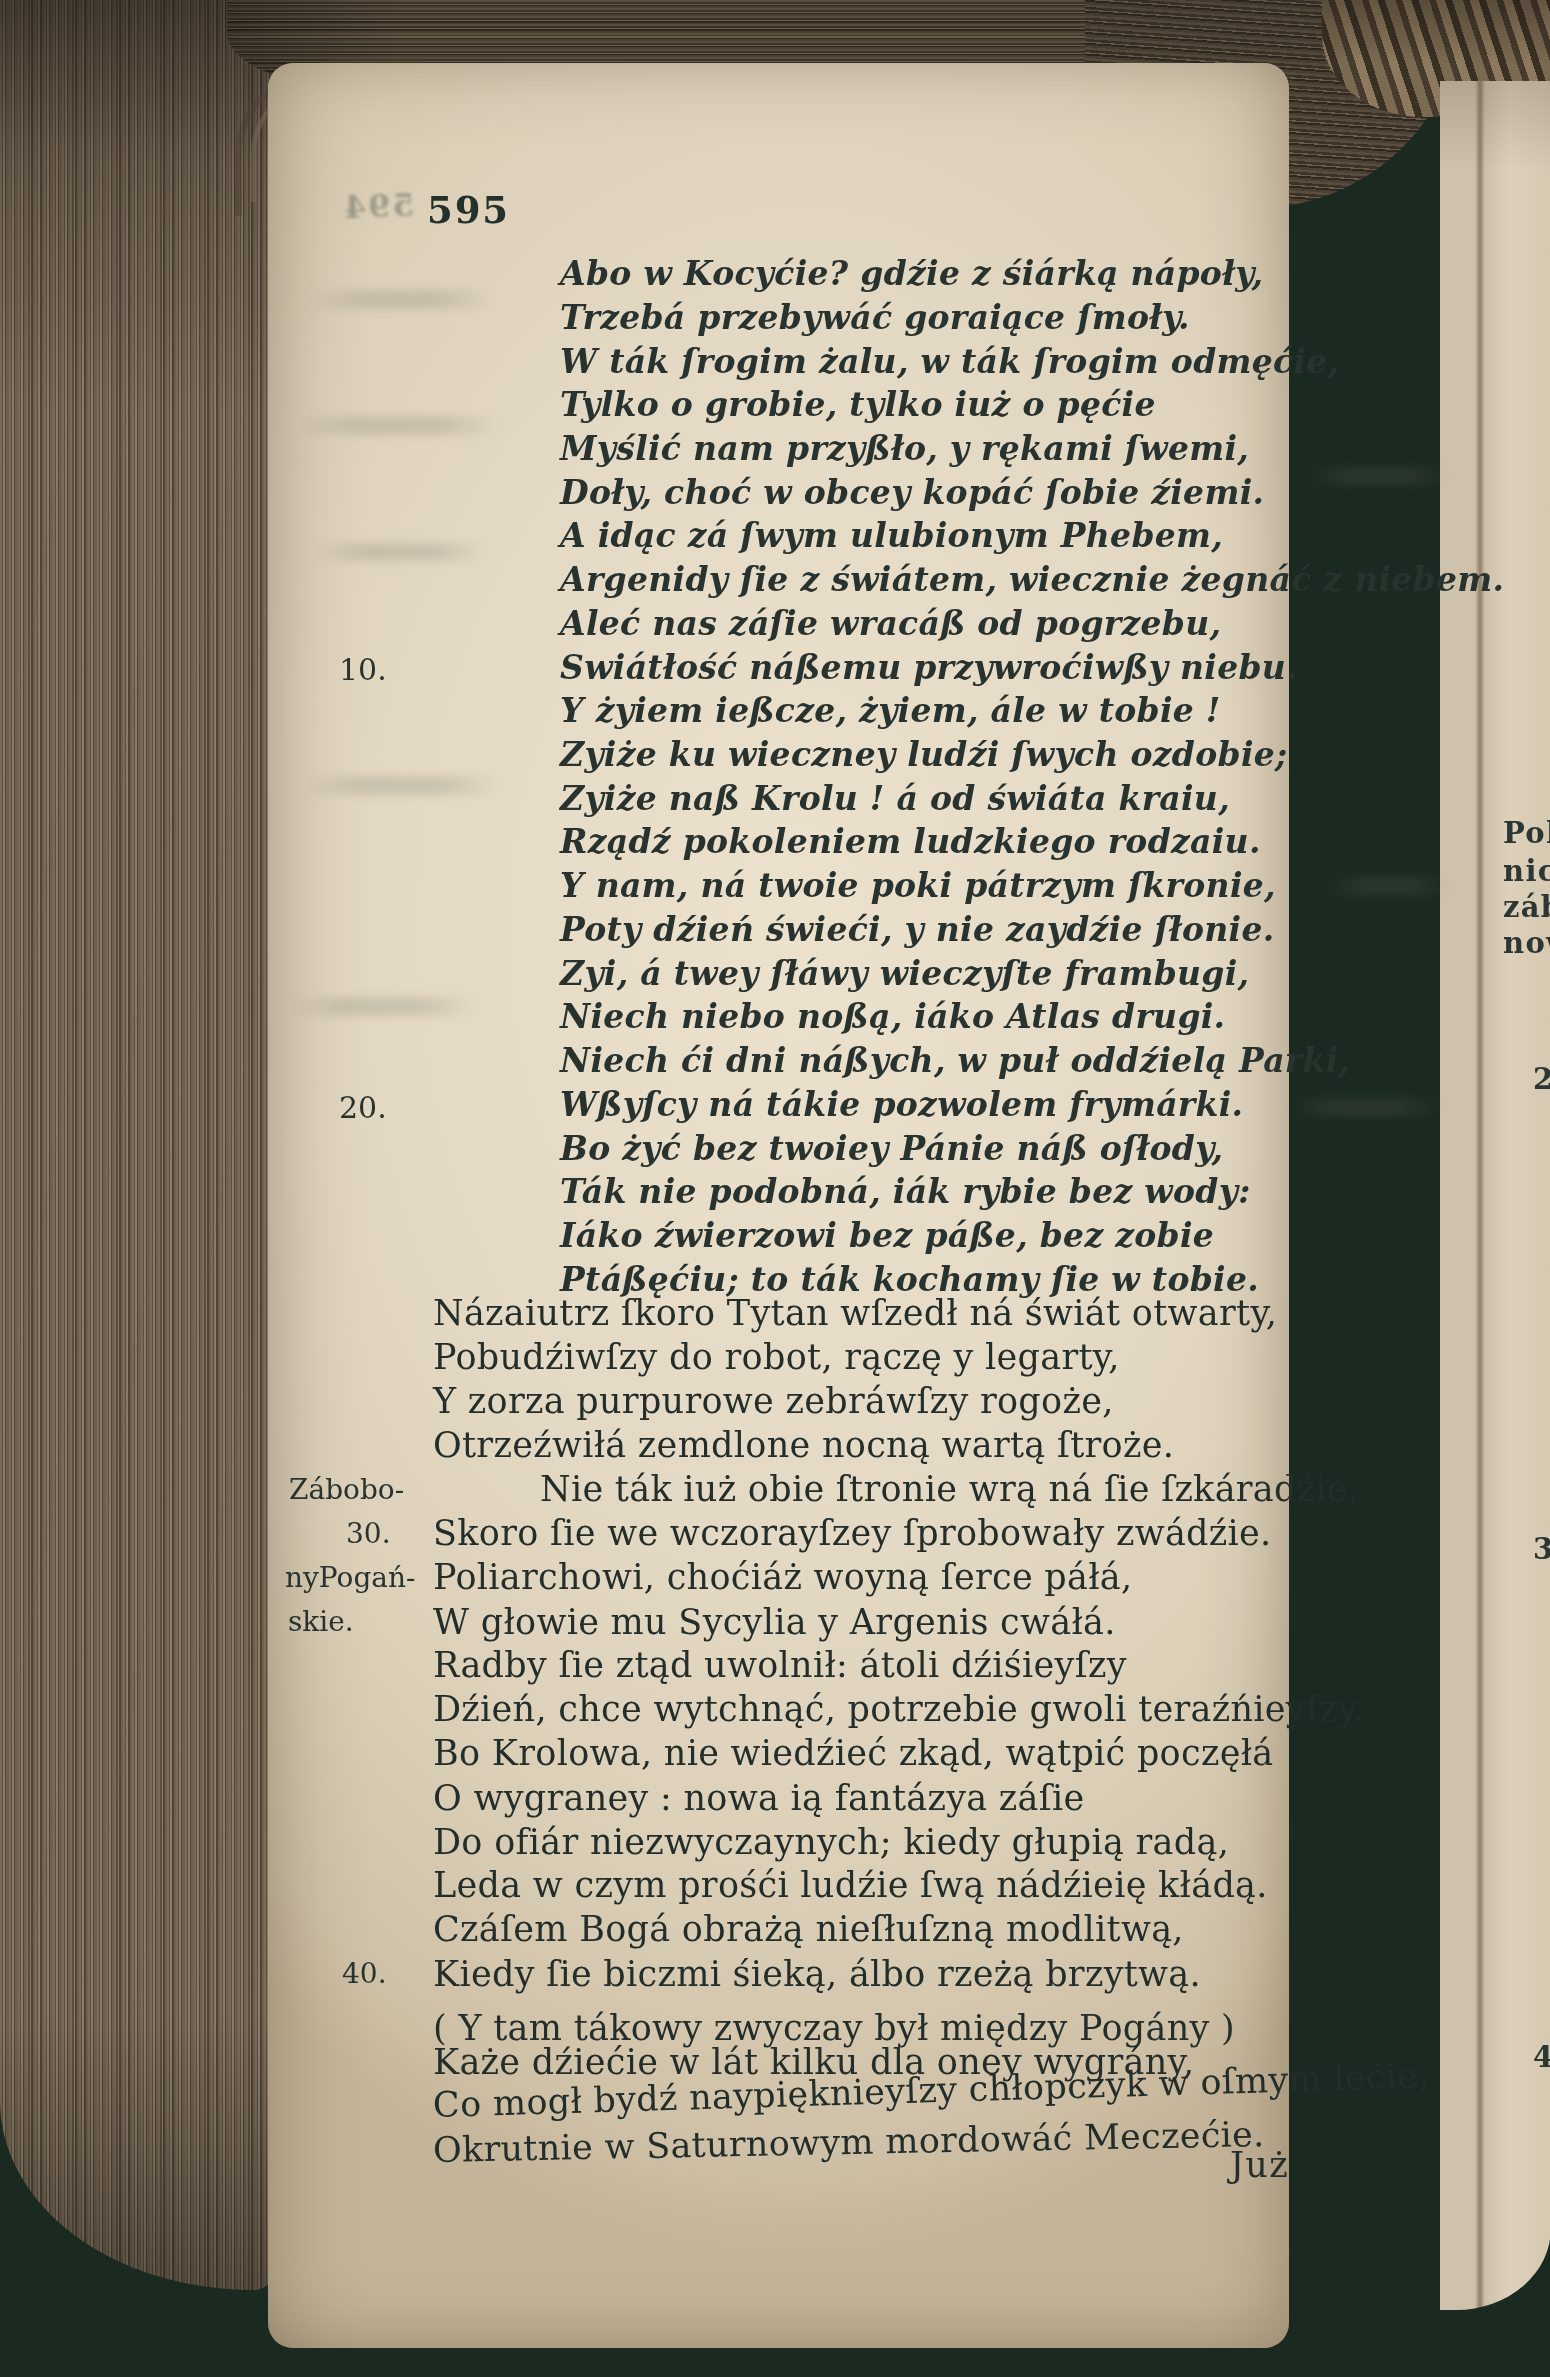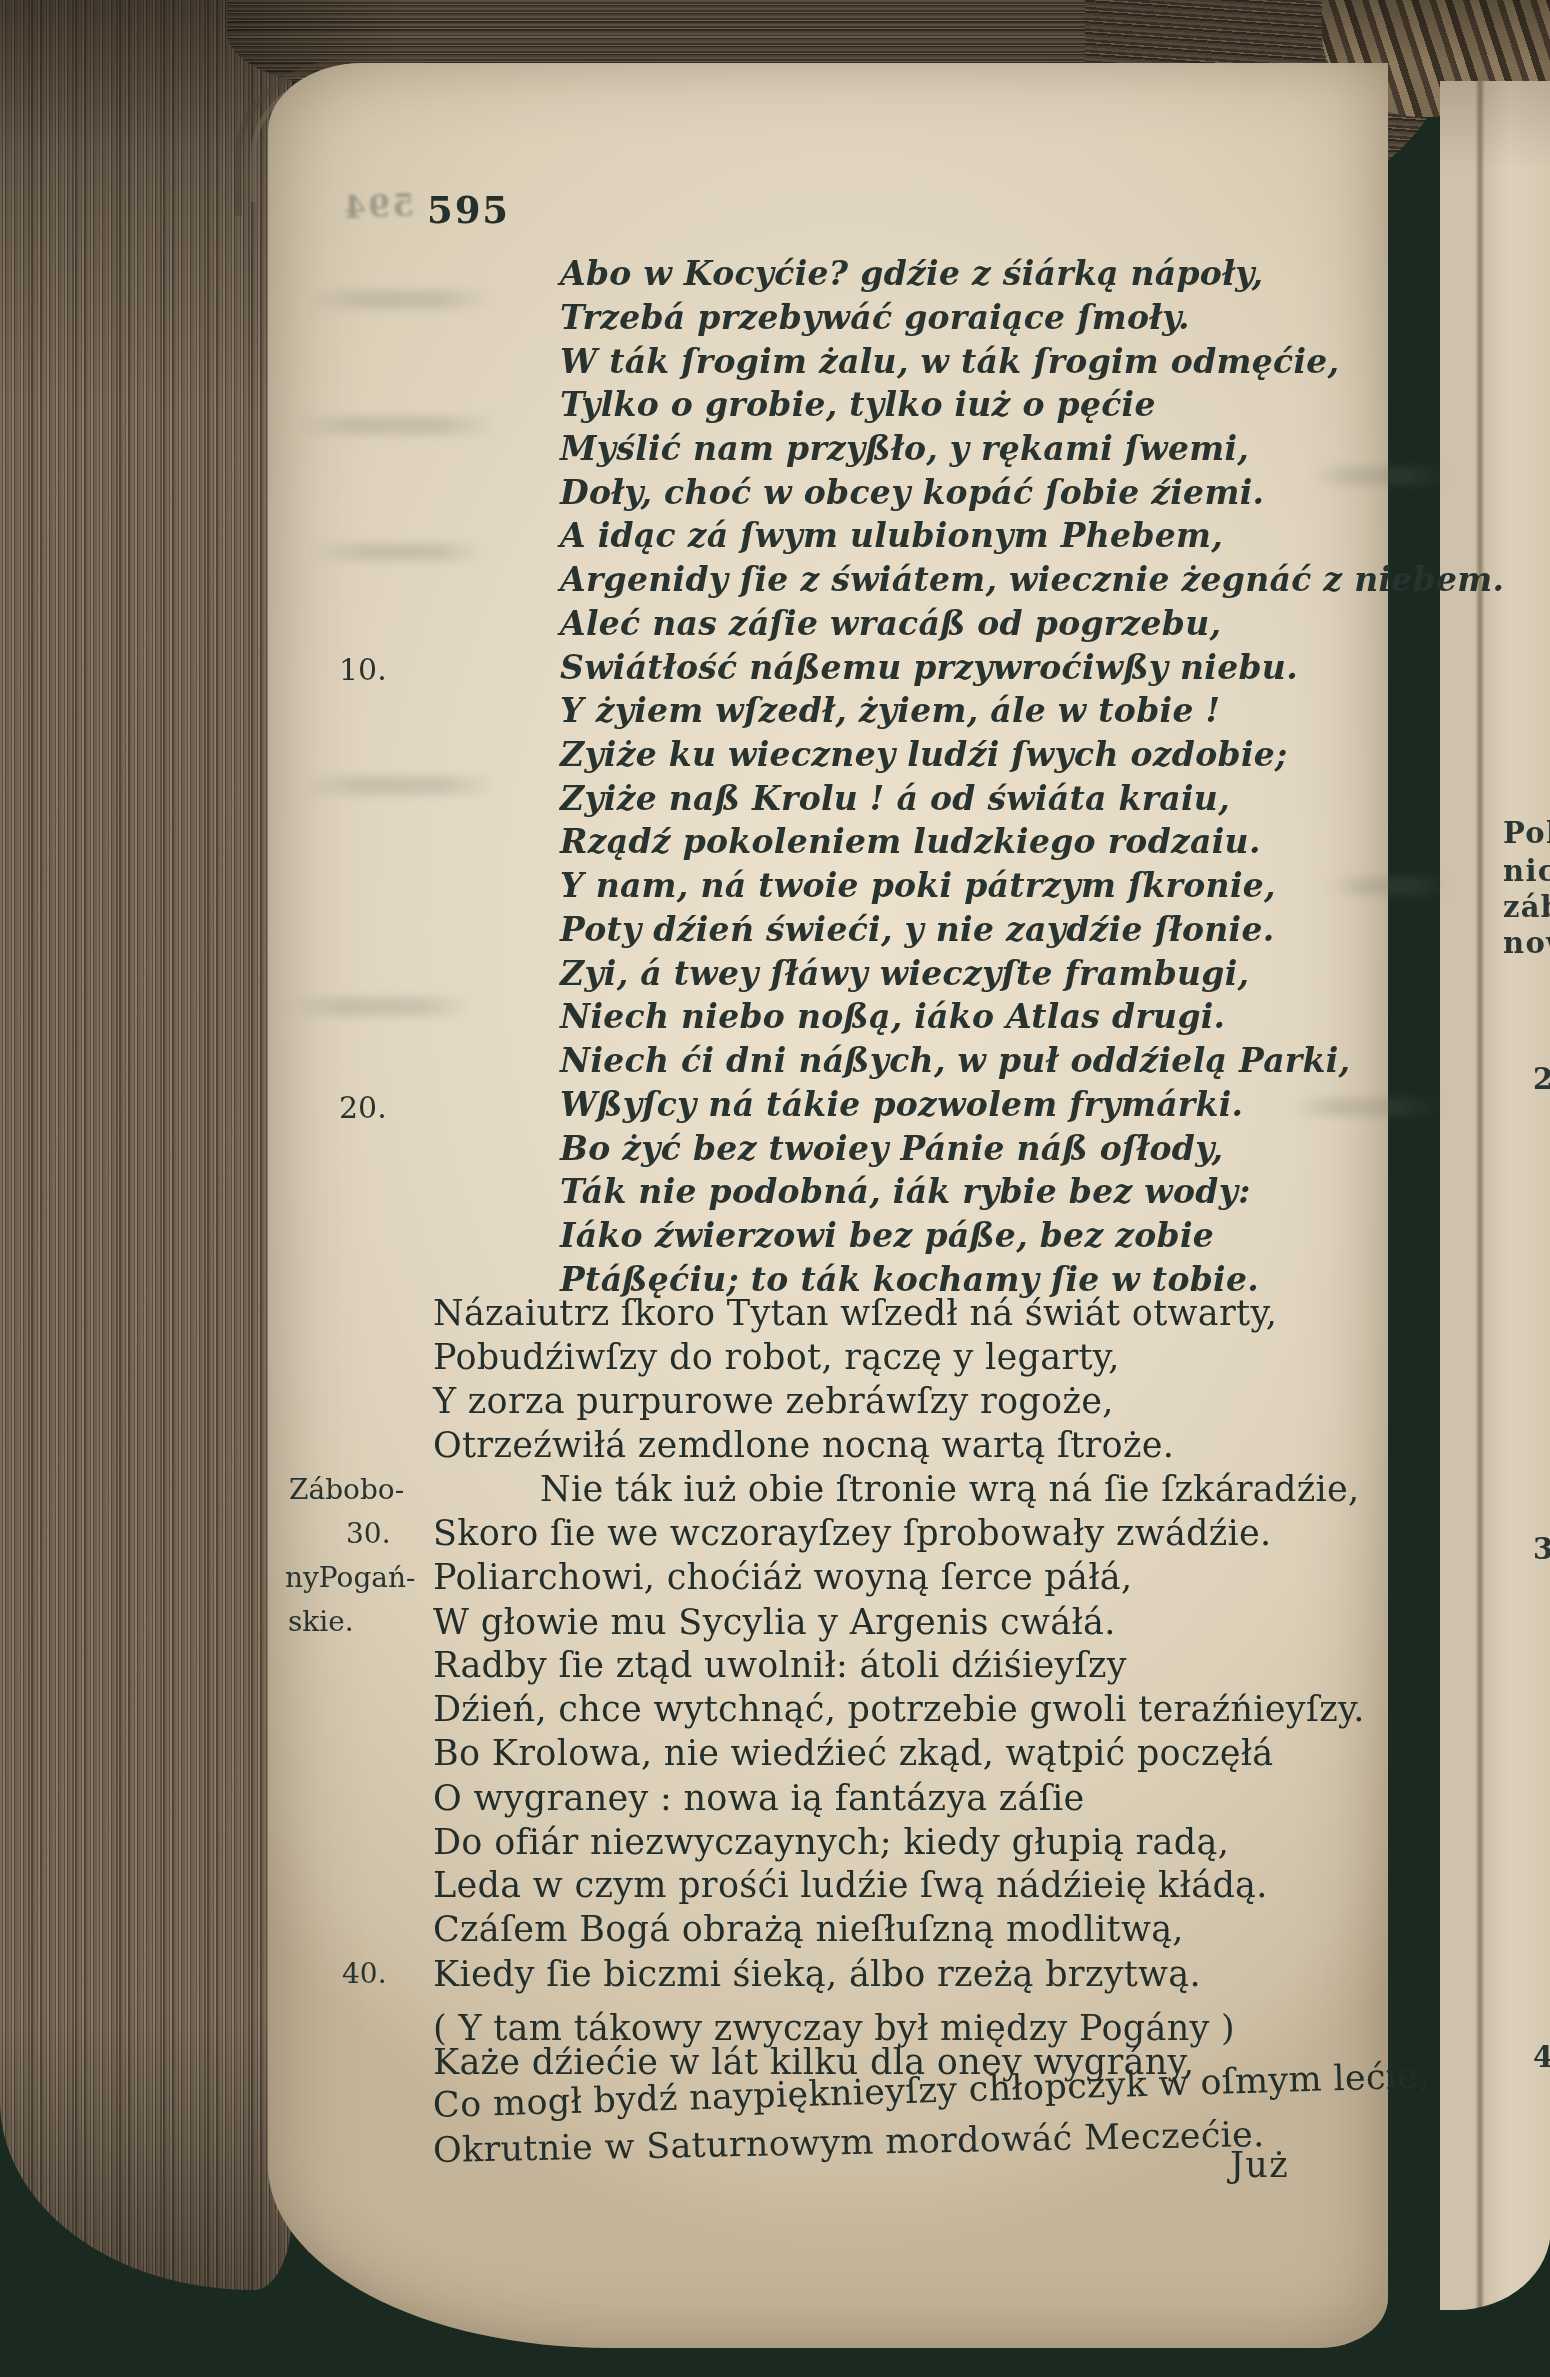--- a/index.html
+++ b/index.html
@@ -72,29 +72,30 @@
   .frag{
     position:absolute;
     color:#2c3633;
     font-weight:bold;
     font-size:29px;
     letter-spacing:1.3px;
     white-space:nowrap;
   }
   
   .main-page{
-    position:absolute;left:268px;top:63px;width:1120px;height:2285px;
+    position:absolute;left:268px;top:63px;width:1021px;height:2285px;
     background:
       radial-gradient(ellipse 883px 1325px at 52% 38%, #ece1cd 0%, #e4d9c4 45%, #dcd0b9 70%, #cfc1a7 92%, #c4b499 100%);
     border-top-left-radius:95px 69px;
     border-bottom-left-radius:341px 183px;
     border-bottom-right-radius:69px 50px;
     box-shadow:
       inset 38px 19px 76px -25px rgba(90,75,55,.35),
       inset -32px -25px 69px -19px rgba(110,90,65,.38);
+    border-radius: 25px;
   }
   .pagenum{
     position:absolute;left:159px;top:125px;
     font-size:37px;font-weight:bold;color:#24302c;
     letter-spacing:1.9px;
   }
   .header-title{
     position:absolute;left:303px;top:117px;width:732px;
     text-align:center;
     font-size:43px;font-style:italic;font-weight:bold;
@@ -187,21 +188,21 @@
         <div class="v-line" style="top: 0px;">Abo w Kocyćie? gdźie z śiárką nápoły,</div>
         <div class="v-line" style="top: 44px;">Trzebá przebywáć goraiące ſmoły.</div>
         <div class="v-line" style="top: 88px;">W ták ſrogim żalu, w ták ſrogim odmęćie,</div>
         <div class="v-line" style="top: 131px;">Tylko o grobie, tylko iuż o pęćie</div>
         <div class="v-line" style="top: 175px;">Myślić nam przyßło, y rękami ſwemi,</div>
         <div class="v-line" style="top: 219px;">Doły, choć w obcey kopáć ſobie źiemi.</div>
         <div class="v-line" style="top: 262px;">A idąc zá ſwym ulubionym Phebem,</div>
         <div class="v-line" style="top: 306px;">Argenidy ſie z świátem, wiecznie żegnáć z niebem.</div>
         <div class="v-line" style="top: 350px;">Aleć nas záſie wracáß od pogrzebu,</div>
         <div class="v-line" style="top: 394px;">Swiátłość náßemu przywroćiwßy niebu.</div>
-        <div class="v-line" style="top: 437px;">Y żyiem wſzedł, żyiem, ále w tobie !</div>
+        <div class="v-line" style="top: 437px;">Y żyiem ießcze, żyiem, ále w tobie !</div>
         <div class="v-line" style="top: 481px;">Zyiże ku wieczney ludźi ſwych ozdobie;</div>
         <div class="v-line" style="top: 525px;">Zyiże naß Krolu ! á od świáta kraiu,</div>
         <div class="v-line" style="top: 568px;">Rządź pokoleniem ludzkiego rodzaiu.</div>
         <div class="v-line" style="top: 612px;">Y nam, ná twoie poki pátrzym ſkronie,</div>
         <div class="v-line" style="top: 656px;">Poty dźień świeći, y nie zaydźie ſłonie.</div>
         <div class="v-line" style="top: 700px;">Zyi, á twey ſłáwy wieczyſte frambugi,</div>
         <div class="v-line" style="top: 743px;">Niech niebo noßą, iáko Atlas drugi.</div>
         <div class="v-line" style="top: 787px;">Niech ći dni náßych, w puł oddźielą Parki,</div>
         <div class="v-line" style="top: 831px;">Wßyſcy ná tákie pozwolem frymárki.</div>
         <div class="v-line" style="top: 875px;">Bo żyć bez twoiey Pánie náß oſłody,</div>

